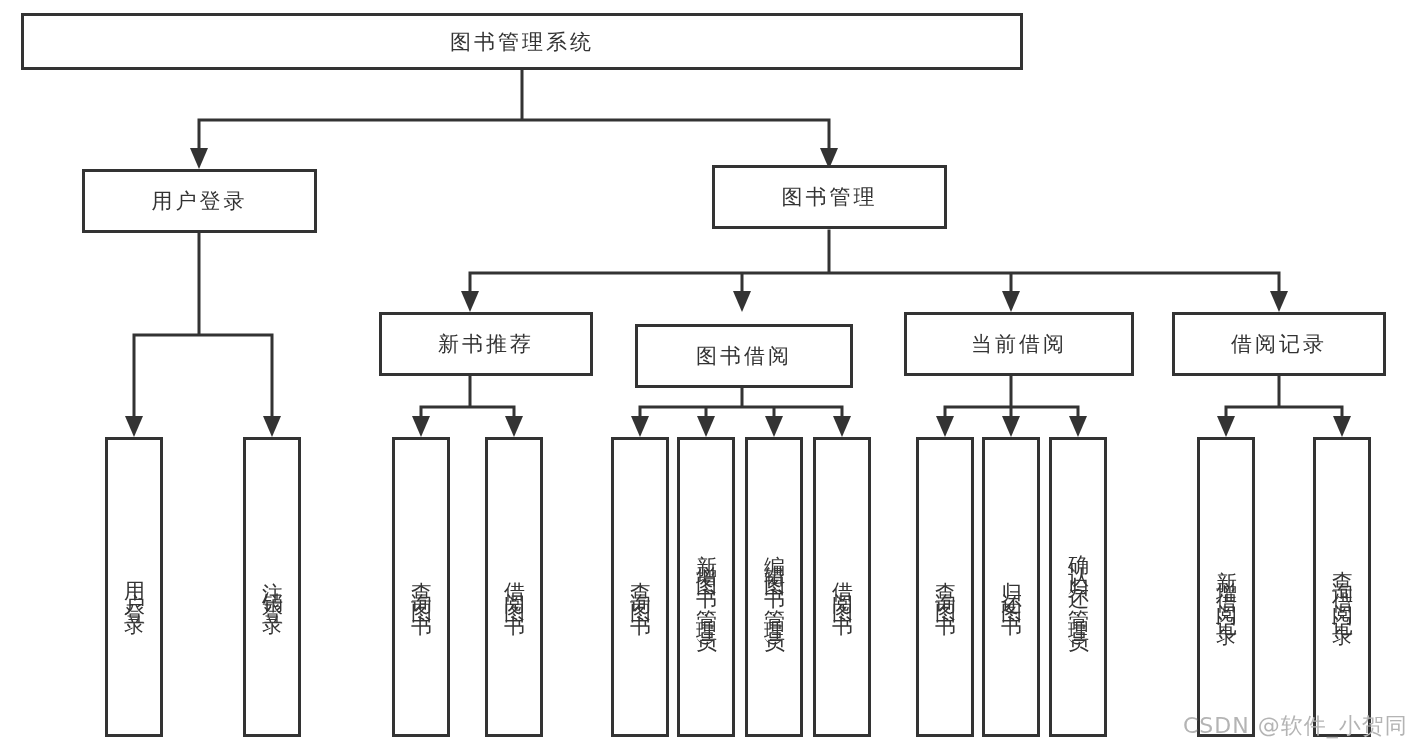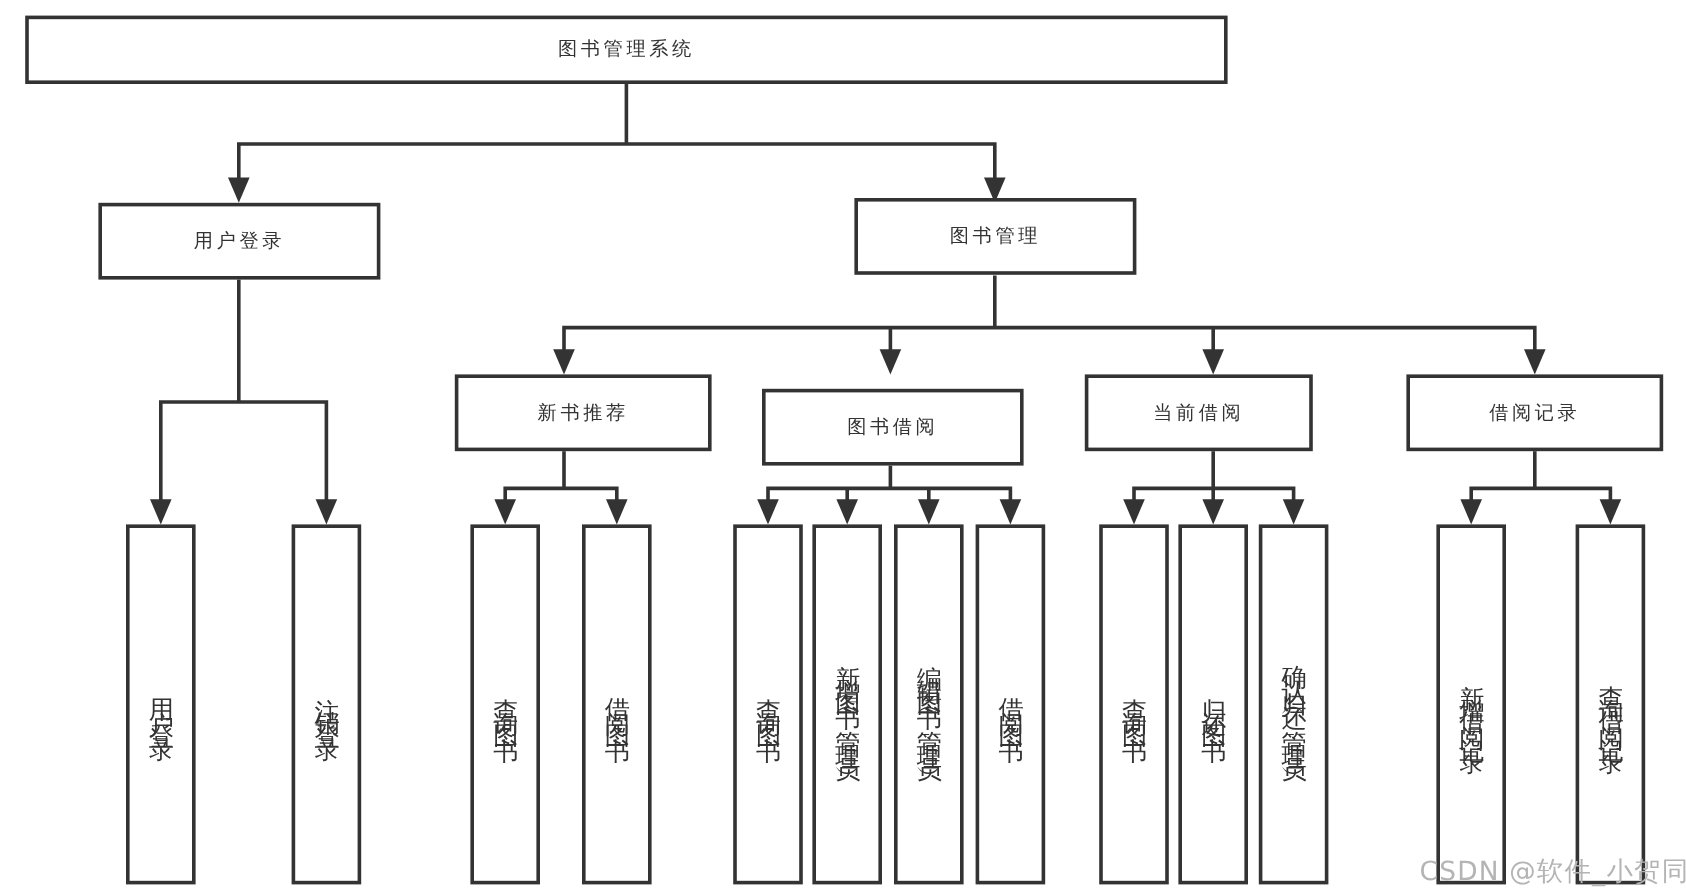--- a/index.html
+++ b/index.html
@@ -34,21 +34,21 @@
   }
   .box {
     position: absolute;
     box-sizing: border-box;
     border: 3px solid var(--line, #333333);
     background: #ffffff;
     display: flex;
     align-items: center;
     justify-content: center;
     color: var(--text, #333333);
-    font-size: 16px;
+    font-size: 21px;
     letter-spacing: 3px;
     text-align: center;
     z-index: 2;
   }
   .box.h { white-space: nowrap; }
   .box.v {
     writing-mode: vertical-rl;
     text-orientation: mixed;
     font-size: 21px;
     letter-spacing: 11px;
@@ -113,21 +113,21 @@
     </g>
   </svg>
 
   <div class="box h" style="left:21px; top:13px; width:1002px; height:57px;">图书管理系统</div>
 
   <div class="box h" style="left:82px; top:169px; width:235px; height:64px;">用户登录</div>
   <div class="box h" style="left:712px; top:165px; width:235px; height:64px;">图书管理</div>
 
   <div class="box h" style="left:379px; top:312px; width:214px; height:64px;">新书推荐</div>
   <div class="box h" style="left:635px; top:308px; width:218px; height:64px;margin-top:16px;">图书借阅</div>
-  <div class="box h" style="left:904px; top:312px; width:190px; height:64px;">当前借阅</div>
+  <div class="box h" style="left:904px; top:312px; width:230px; height:64px;">当前借阅</div>
   <div class="box h" style="left:1172px; top:312px; width:214px; height:64px;">借阅记录</div>
 
   <div class="box v" style="left:105px; top:437px; width:58px; height:300px;">用户登录</div>
   <div class="box v" style="left:243px; top:437px; width:58px; height:300px;">注销登录</div>
 
   <div class="box v" style="left:392px; top:437px; width:58px; height:300px;">查询图书</div>
   <div class="box v" style="left:485px; top:437px; width:58px; height:300px;">借阅图书</div>
 
   <div class="box v" style="left:611px; top:437px; width:58px; height:300px;">查询图书</div>
   <div class="box v" style="left:677px; top:437px; width:58px; height:300px;">新增图书（管理员）</div>

